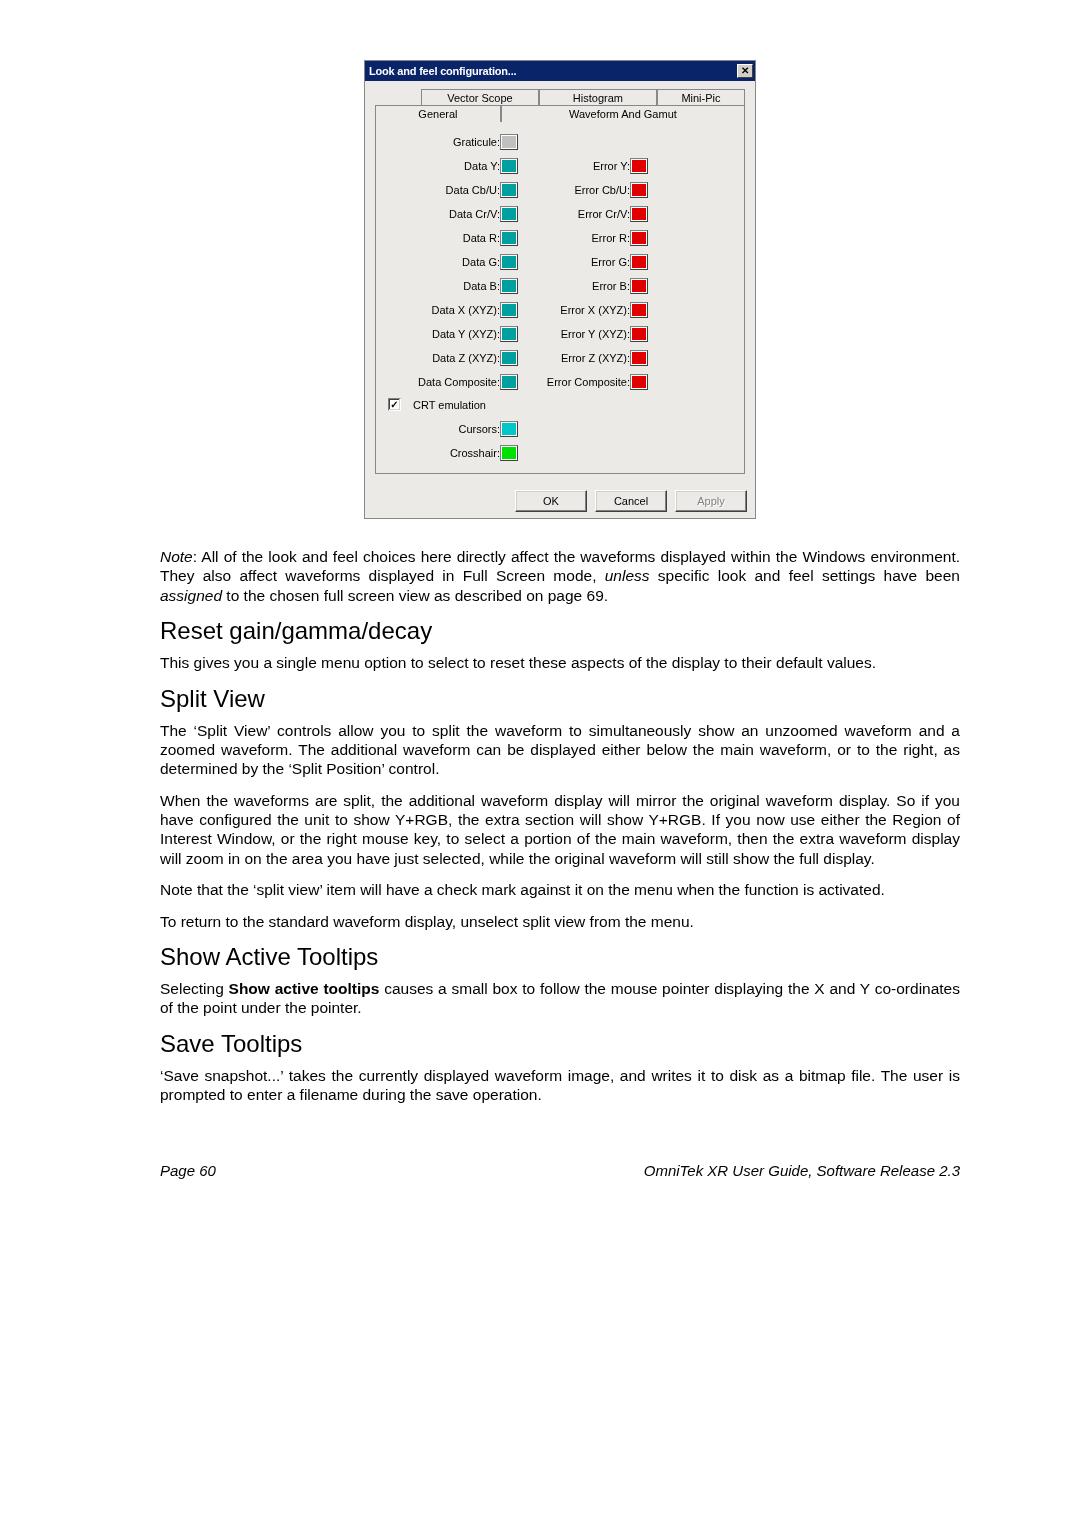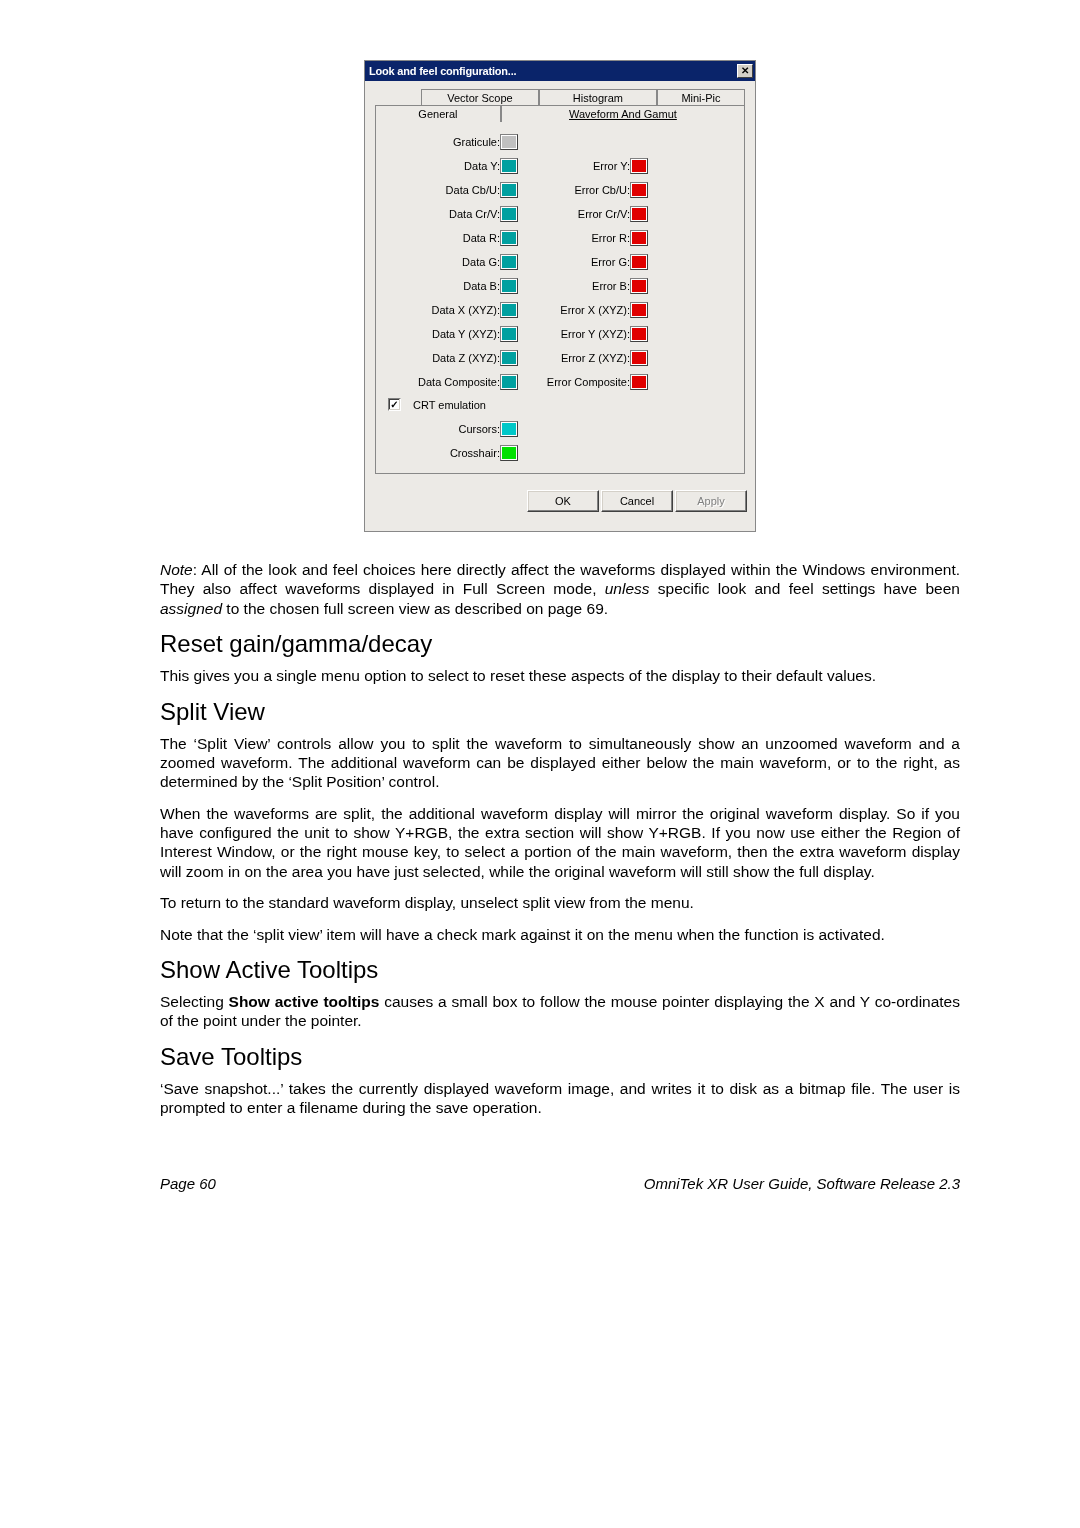--- a/index.html
+++ b/index.html
@@ -46,21 +46,21 @@
     background: #eceae6;
     padding: 2px 0;
     text-align: center;
     position: relative;
   }
   .tab-row2 { display: flex; margin-top: -1px; }
   .tab.vs { width: 134px; margin-left: 46px; }
   .tab.hist { width: 134px; }
   .tab.mini { width: 100px; }
   .tab.gen { width: 134px; }
-  .tab.wag { width: 260px; text-decoration: underline; }
+  .tab.wag { width: 260px; }
   .tab.active { background: #eceae6; z-index: 2; }
   .tab-panel {
     border: 1px solid #888;
     background: #eceae6;
     padding: 12px;
     margin-top: -1px;
     text-align: right;
   }
   .frow { display: flex; align-items: center; margin-bottom: 8px; }
   .frow .flab { width: 112px; }
@@ -79,21 +79,21 @@
   .chkwrap { display: flex; align-items: center; gap: 12px; margin: 4px 0 10px 0; }
   .chkbox {
     width: 13px; height: 13px; background: #fff;
     border: 1px solid #808080;
     border-right-color: #fff; border-bottom-color: #fff;
     box-shadow: inset -1px -1px 0 #d4d0c8, inset 1px 1px 0 #404040;
     display: inline-flex; align-items: center; justify-content: center;
     font-size: 10px; line-height: 1;
   }
   .chkbox::after { content: "✓"; color: #000; font-weight: bold; }
-  .btnrow { display: flex; justify-content: flex-end; gap: 2px; padding: 8px 8px 19px 8px; }
+  .btnrow { display: flex; justify-content: flex-end; gap: 8px; padding: 8px 8px 6px 8px; }
   .winbtn {
     width: 72px; height: 22px;
     background: #eceae6;
     border: 1px solid #404040;
     border-top-color: #fff; border-left-color: #fff;
     box-shadow: inset -1px -1px 0 #808080, inset 1px 1px 0 #d4d0c8;
     font: 11px "MS Sans Serif", Tahoma, sans-serif;
     text-align: center; line-height: 20px;
   }
   .winbtn.disabled { color: #808080; text-shadow: 1px 1px 0 #fff; }
@@ -228,22 +228,22 @@
     <p class="indent">
       <span class="note-em">Note</span><span>: All of the look and feel choices here directly affect the waveforms displayed within the Windows environment. They also affect waveforms displayed in Full Screen mode, </span><span class="note-em">unless</span><span> specific look and feel settings have been </span><span class="note-em">assigned</span><span> to the chosen full screen view as described on page 69.</span>
     </p>
 
     <h2 class="sec">Reset gain/gamma/decay</h2>
     <p class="indent">This gives you a single menu option to select to reset these aspects of the display to their default values.</p>
 
     <h2 class="sec">Split View</h2>
     <p class="indent">The ‘Split View’ controls allow you to split the waveform to simultaneously show an unzoomed waveform and a zoomed waveform. The additional waveform can be displayed either below the main waveform, or to the right, as determined by the ‘Split Position’ control.</p>
     <p class="indent">When the waveforms are split, the additional waveform display will mirror the original waveform display. So if you have configured the unit to show Y+RGB, the extra section will show Y+RGB. If you now use either the Region of Interest Window, or the right mouse key, to select a portion of the main waveform, then the extra waveform display will zoom in on the area you have just selected, while the original waveform will still show the full display.</p>
+    <p class="indent">Note that the ‘split view’ item will have a check mark against it on the menu when the function is activated.</p>
     <p class="indent">To return to the standard waveform display, unselect split view from the menu.</p>
-    <p class="indent">Note that the ‘split view’ item will have a check mark against it on the menu when the function is activated.</p>
 
     <h2 class="sec">Show Active Tooltips</h2>
     <p class="indent">
       <span>Selecting </span><b>Show active tooltips</b><span> causes a small box to follow the mouse pointer displaying the X and Y co-ordinates of the point under the pointer.</span>
     </p>
 
     <h2 class="sec">Save Tooltips</h2>
     <p class="indent">‘Save snapshot...’ takes the currently displayed waveform image, and writes it to disk as a bitmap file. The user is prompted to enter a filename during the save operation.</p>
   </div>
 

